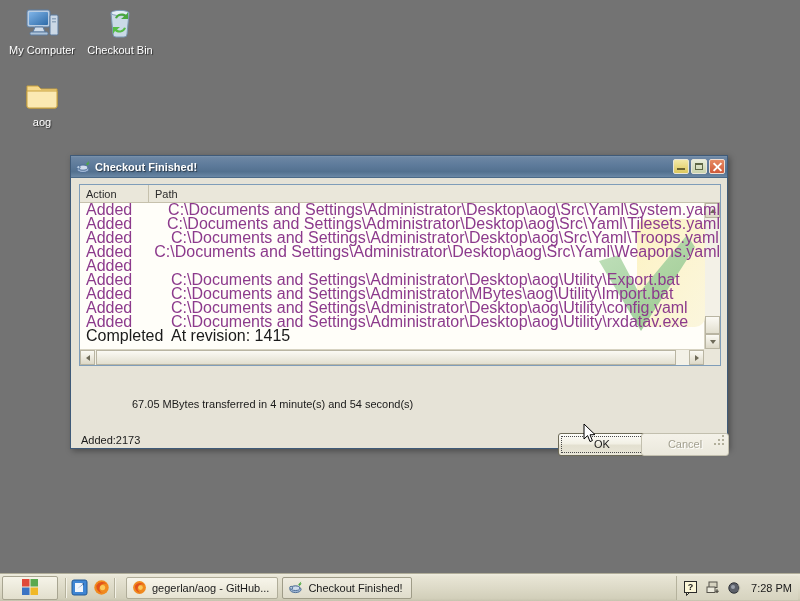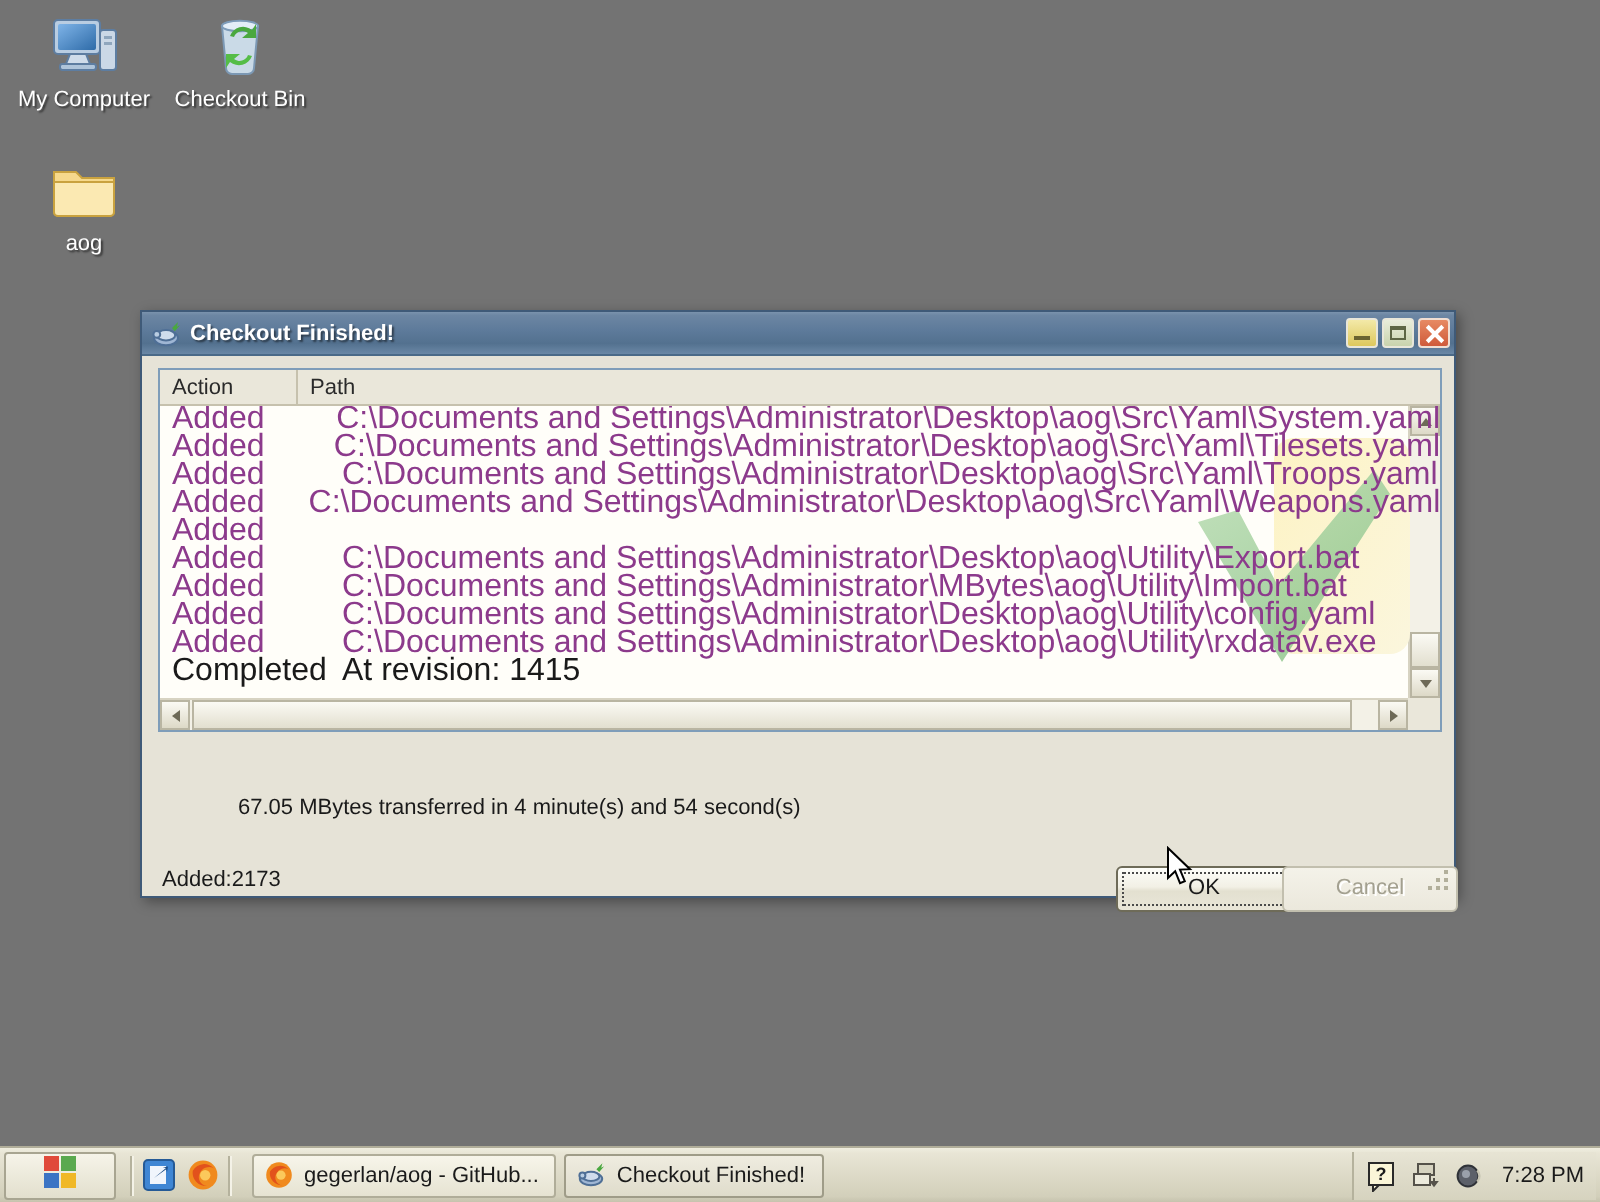--- a/index.html
+++ b/index.html
@@ -222,21 +222,21 @@
     left: 50%; top: 50%;
   }
   .arrow.up { transform: translate(-50%,-50%); border-left: 3px solid transparent; border-right: 3px solid transparent; border-bottom: 4px solid #6e6a58; }
   .arrow.down { transform: translate(-50%,-50%); border-left: 3px solid transparent; border-right: 3px solid transparent; border-top: 4px solid #6e6a58; }
   .arrow.left { transform: translate(-50%,-50%); border-top: 3px solid transparent; border-bottom: 3px solid transparent; border-right: 4px solid #6e6a58; }
   .arrow.right { transform: translate(-50%,-50%); border-top: 3px solid transparent; border-bottom: 3px solid transparent; border-left: 4px solid #6e6a58; }
 
   
   #status-transfer {
     position: absolute;
-    left: 13px;
+    left: 26px;
     top: 220px;
     font-size: 11px;
     color: #1a1a1a;
     white-space: nowrap;
     padding-left: 35px;
   }
   #status-added {
     position: absolute;
     left: 10px;
     top: 256px;

